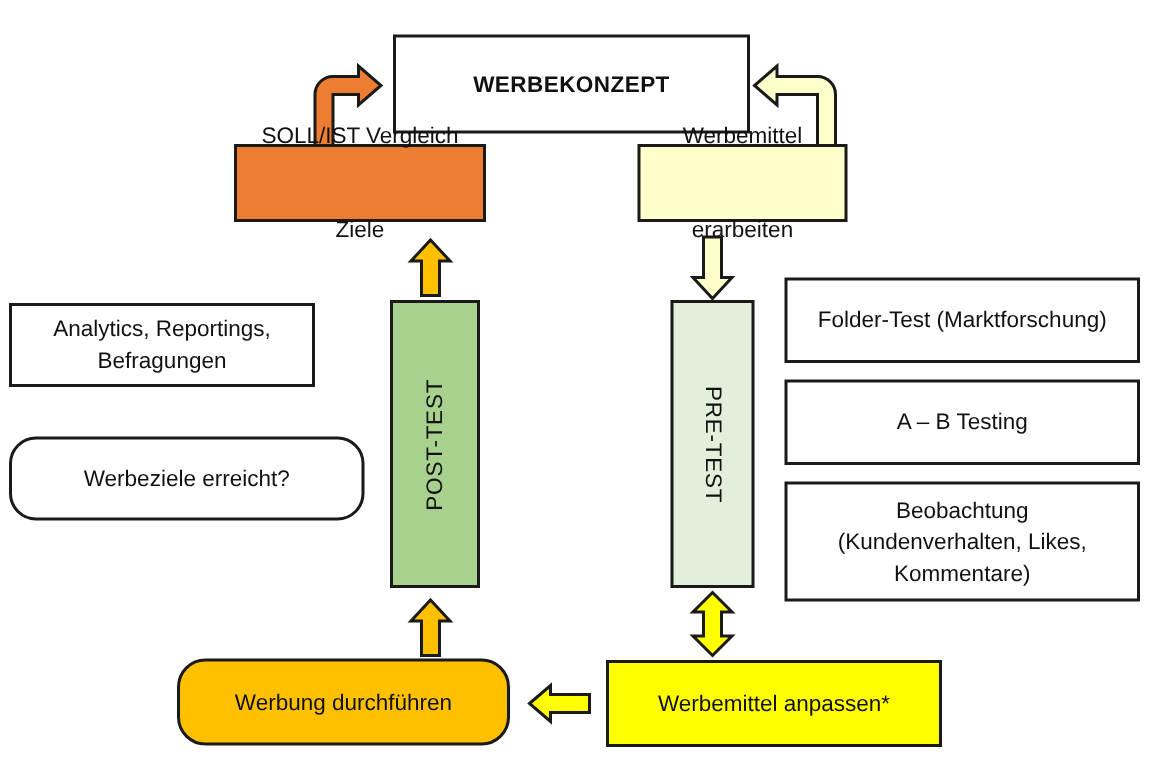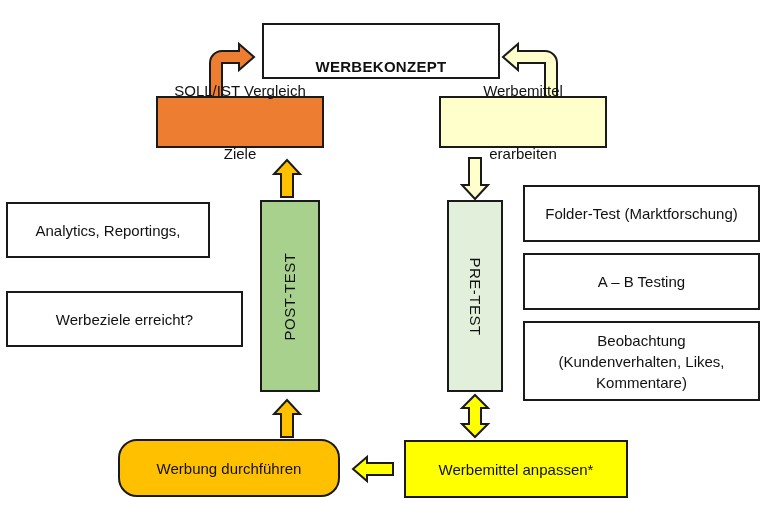--- a/index.html
+++ b/index.html
@@ -27,38 +27,38 @@
   .rot-ccw{transform:rotate(-90deg);}
   .rot-cw{transform:rotate(90deg);}
   .arrow{position:absolute;overflow:visible;}
   .arrow path,.arrow polygon{stroke:#1a1a1a;stroke-width:2;stroke-linejoin:miter;}
 </style>
 </head>
 <body>
 
 <div class="canvas">
 
-  <div class="box bg-white bold" style="left:262px;top:23px;width:238px;height:56px;justify-content:flex-end;">
+  <div class="box bg-white bold" style="left:262px;top:23px;width:238px;height:66px;">
     <span class="ln">WERBEKONZEPT</span>
   </div>
 
   <svg class="arrow" style="left:203px;top:43px;" width="52" height="54" viewBox="0 0 52 54">
     <path d="M 7,54 L 7,20 A 12 12 0 0 1 19,8 L 36,8 L 36,1 L 51,14 L 36,27 L 36,20 L 19,20 L 19,54 Z" fill="#ED7D31"></path>
   </svg>
 
   <svg class="arrow" style="left:502px;top:43px;" width="56" height="54" viewBox="0 0 56 54">
     <path d="M 55,54 L 55,20 A 12 12 0 0 0 43,8 L 16,8 L 16,1 L 1,14 L 16,27 L 16,20 L 43,20 L 43,54 Z" fill="#FFFFCC"></path>
   </svg>
 
   <div class="box bg-orange tight" style="left:156px;top:96px;width:168px;height:52px;">
     <span class="ln">SOLL/IST Vergleich</span>
     <span class="ln">Ziele</span>
   </div>
 
-  <div class="box bg-paleyellow tight" style="left:439px;top:96px;width:168px;height:52px;">
+  <div class="box bg-paleyellow tight" style="left:425px;top:96px;width:140px;height:52px;">
     <span class="ln">Werbemittel</span>
     <span class="ln">erarbeiten</span>
   </div>
 
   <svg class="arrow" style="left:273px;top:159px;" width="28" height="39" viewBox="0 0 28 39">
     <polygon points="14,1 27,15 20,15 20,38 8,38 8,15 1,15" fill="#FFC000"></polygon>
   </svg>
 
   <svg class="arrow" style="left:461px;top:157px;" width="28" height="43" viewBox="0 0 28 43">
     <polygon points="14,42 27,28 20,28 20,1 8,1 8,28 1,28" fill="#FFFFCC"></polygon>
@@ -67,23 +67,24 @@
   <div class="box bg-green vbox" style="left:260px;top:200px;width:60px;height:192px;">
     <span class="vlabel rot-ccw">POST-TEST</span>
   </div>
 
   <div class="box bg-palegreen vbox" style="left:447px;top:200px;width:56px;height:192px;">
     <span class="vlabel rot-cw">PRE-TEST</span>
   </div>
 
   <div class="box bg-white" style="left:6px;top:202px;width:204px;height:56px;">
     <span class="ln">Analytics, Reportings,</span>
+    <span class="ln">Befragungen</span>
   </div>
 
-  <div class="box bg-white" style="left:6px;top:291px;width:237px;height:56px;">
+  <div class="box bg-white" style="left:6px;top:291px;width:237px;height:56px;border-radius:18px;">
     <span class="ln">Werbeziele erreicht?</span>
   </div>
 
   <div class="box bg-white" style="left:523px;top:185px;width:237px;height:57px;">
     <span class="ln">Folder-Test (Marktforschung)</span>
   </div>
 
   <div class="box bg-white" style="left:523px;top:253px;width:237px;height:57px;">
     <span class="ln">A – B Testing</span>
   </div>

